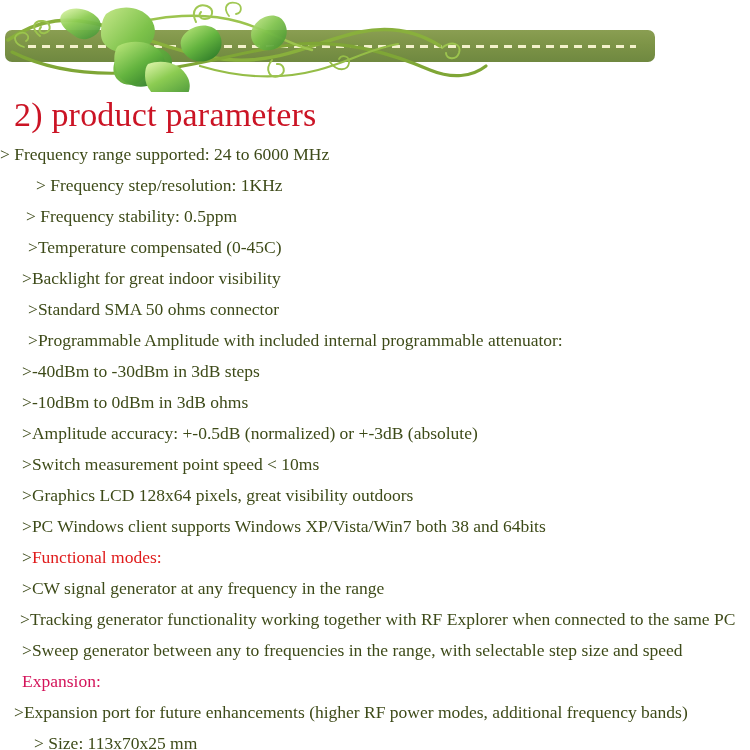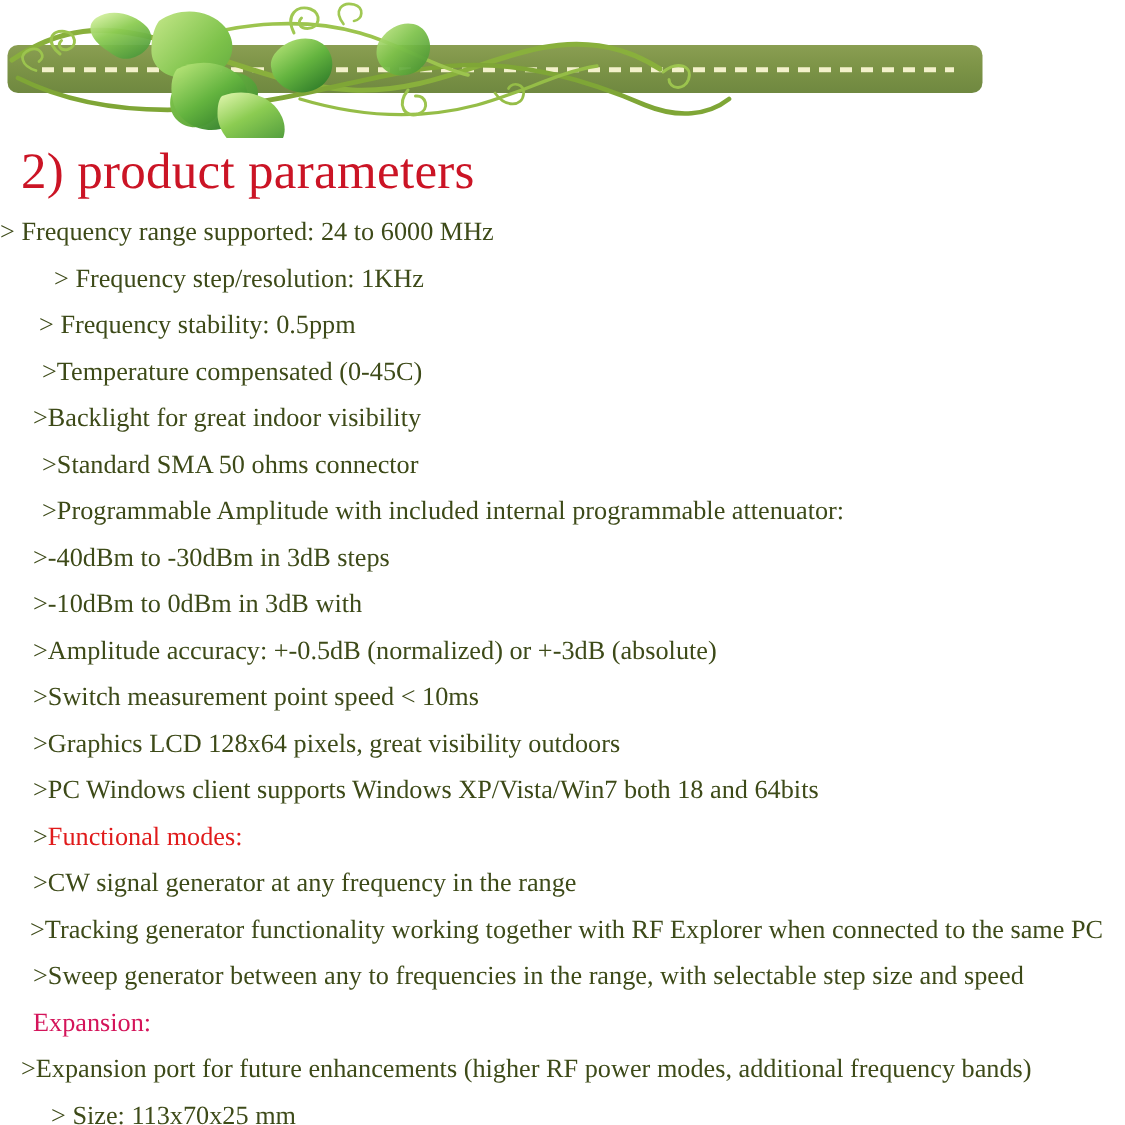--- a/index.html
+++ b/index.html
@@ -142,25 +142,25 @@
 
 <ul id="spec-list">
     <li style=""><span class="marker">&gt; </span><span class="body">Frequency range supported: 24 to 6000 MHz</span></li>
     <li style="padding-left: 36px;"><span class="marker">&gt; </span><span class="body">Frequency step/resolution: 1KHz</span></li>
     <li style="padding-left: 26px;"><span class="marker">&gt; </span><span class="body">Frequency stability: 0.5ppm</span></li>
     <li style="padding-left: 28px;"><span class="marker">&gt;</span><span class="body">Temperature compensated (0-45C)</span></li>
     <li style="padding-left: 22px;"><span class="marker">&gt;</span><span class="body">Backlight for great indoor visibility</span></li>
     <li style="padding-left: 28px;"><span class="marker">&gt;</span><span class="body">Standard SMA 50 ohms connector</span></li>
     <li style="padding-left: 28px;"><span class="marker">&gt;</span><span class="body">Programmable Amplitude with included internal programmable attenuator:</span></li>
     <li style="padding-left: 22px;"><span class="marker">&gt;</span><span class="body">-40dBm to -30dBm in 3dB steps</span></li>
-    <li style="padding-left: 22px;"><span class="marker">&gt;</span><span class="body">-10dBm to 0dBm in 3dB with</span></li>
+    <li style="padding-left: 22px;"><span class="marker">&gt;</span><span class="body">-10dBm to 0dBm in 3dB ohms</span></li>
     <li style="padding-left: 22px; font-family: Liberation Serif, serif;"><span class="marker">&gt;</span><span class="body">Amplitude accuracy: +-0.5dB (normalized) or +-3dB (absolute)</span></li>
     <li style="padding-left: 22px;"><span class="marker">&gt;</span><span class="body">Switch measurement point speed &lt; 10ms</span></li>
     <li style="padding-left: 22px;"><span class="marker">&gt;</span><span class="body">Graphics LCD 128x64 pixels, great visibility outdoors</span></li>
-    <li style="padding-left: 22px;"><span class="marker">&gt;</span><span class="body">PC Windows client supports Windows XP/Vista/Win7 both 18 and 64bits</span></li>
+    <li style="padding-left: 22px;"><span class="marker">&gt;</span><span class="body">PC Windows client supports Windows XP/Vista/Win7 both 38 and 64bits</span></li>
     <li class="accent-red" style="padding-left: 22px;"><span class="marker">&gt;</span><span class="body">Functional modes:</span></li>
     <li style="padding-left: 22px;"><span class="marker">&gt;</span><span class="body">CW signal generator at any frequency in the range</span></li>
     <li style="padding-left: 20px;"><span class="marker">&gt;</span><span class="body">Tracking generator functionality working together with RF Explorer when connected to the same PC</span></li>
     <li style="padding-left: 22px;"><span class="marker">&gt;</span><span class="body">Sweep generator between any to frequencies in the range, with selectable step size and speed</span></li>
     <li class="accent-pink" style="padding-left: 22px;"><span class="marker"></span><span class="body">Expansion:</span></li>
     <li style="padding-left: 14px;"><span class="marker">&gt;</span><span class="body">Expansion port for future enhancements (higher RF power modes, additional frequency bands)</span></li>
     <li style="padding-left: 34px;"><span class="marker">&gt; </span><span class="body">Size: 113x70x25 mm</span></li>
   </ul>
 
 </body></html>

